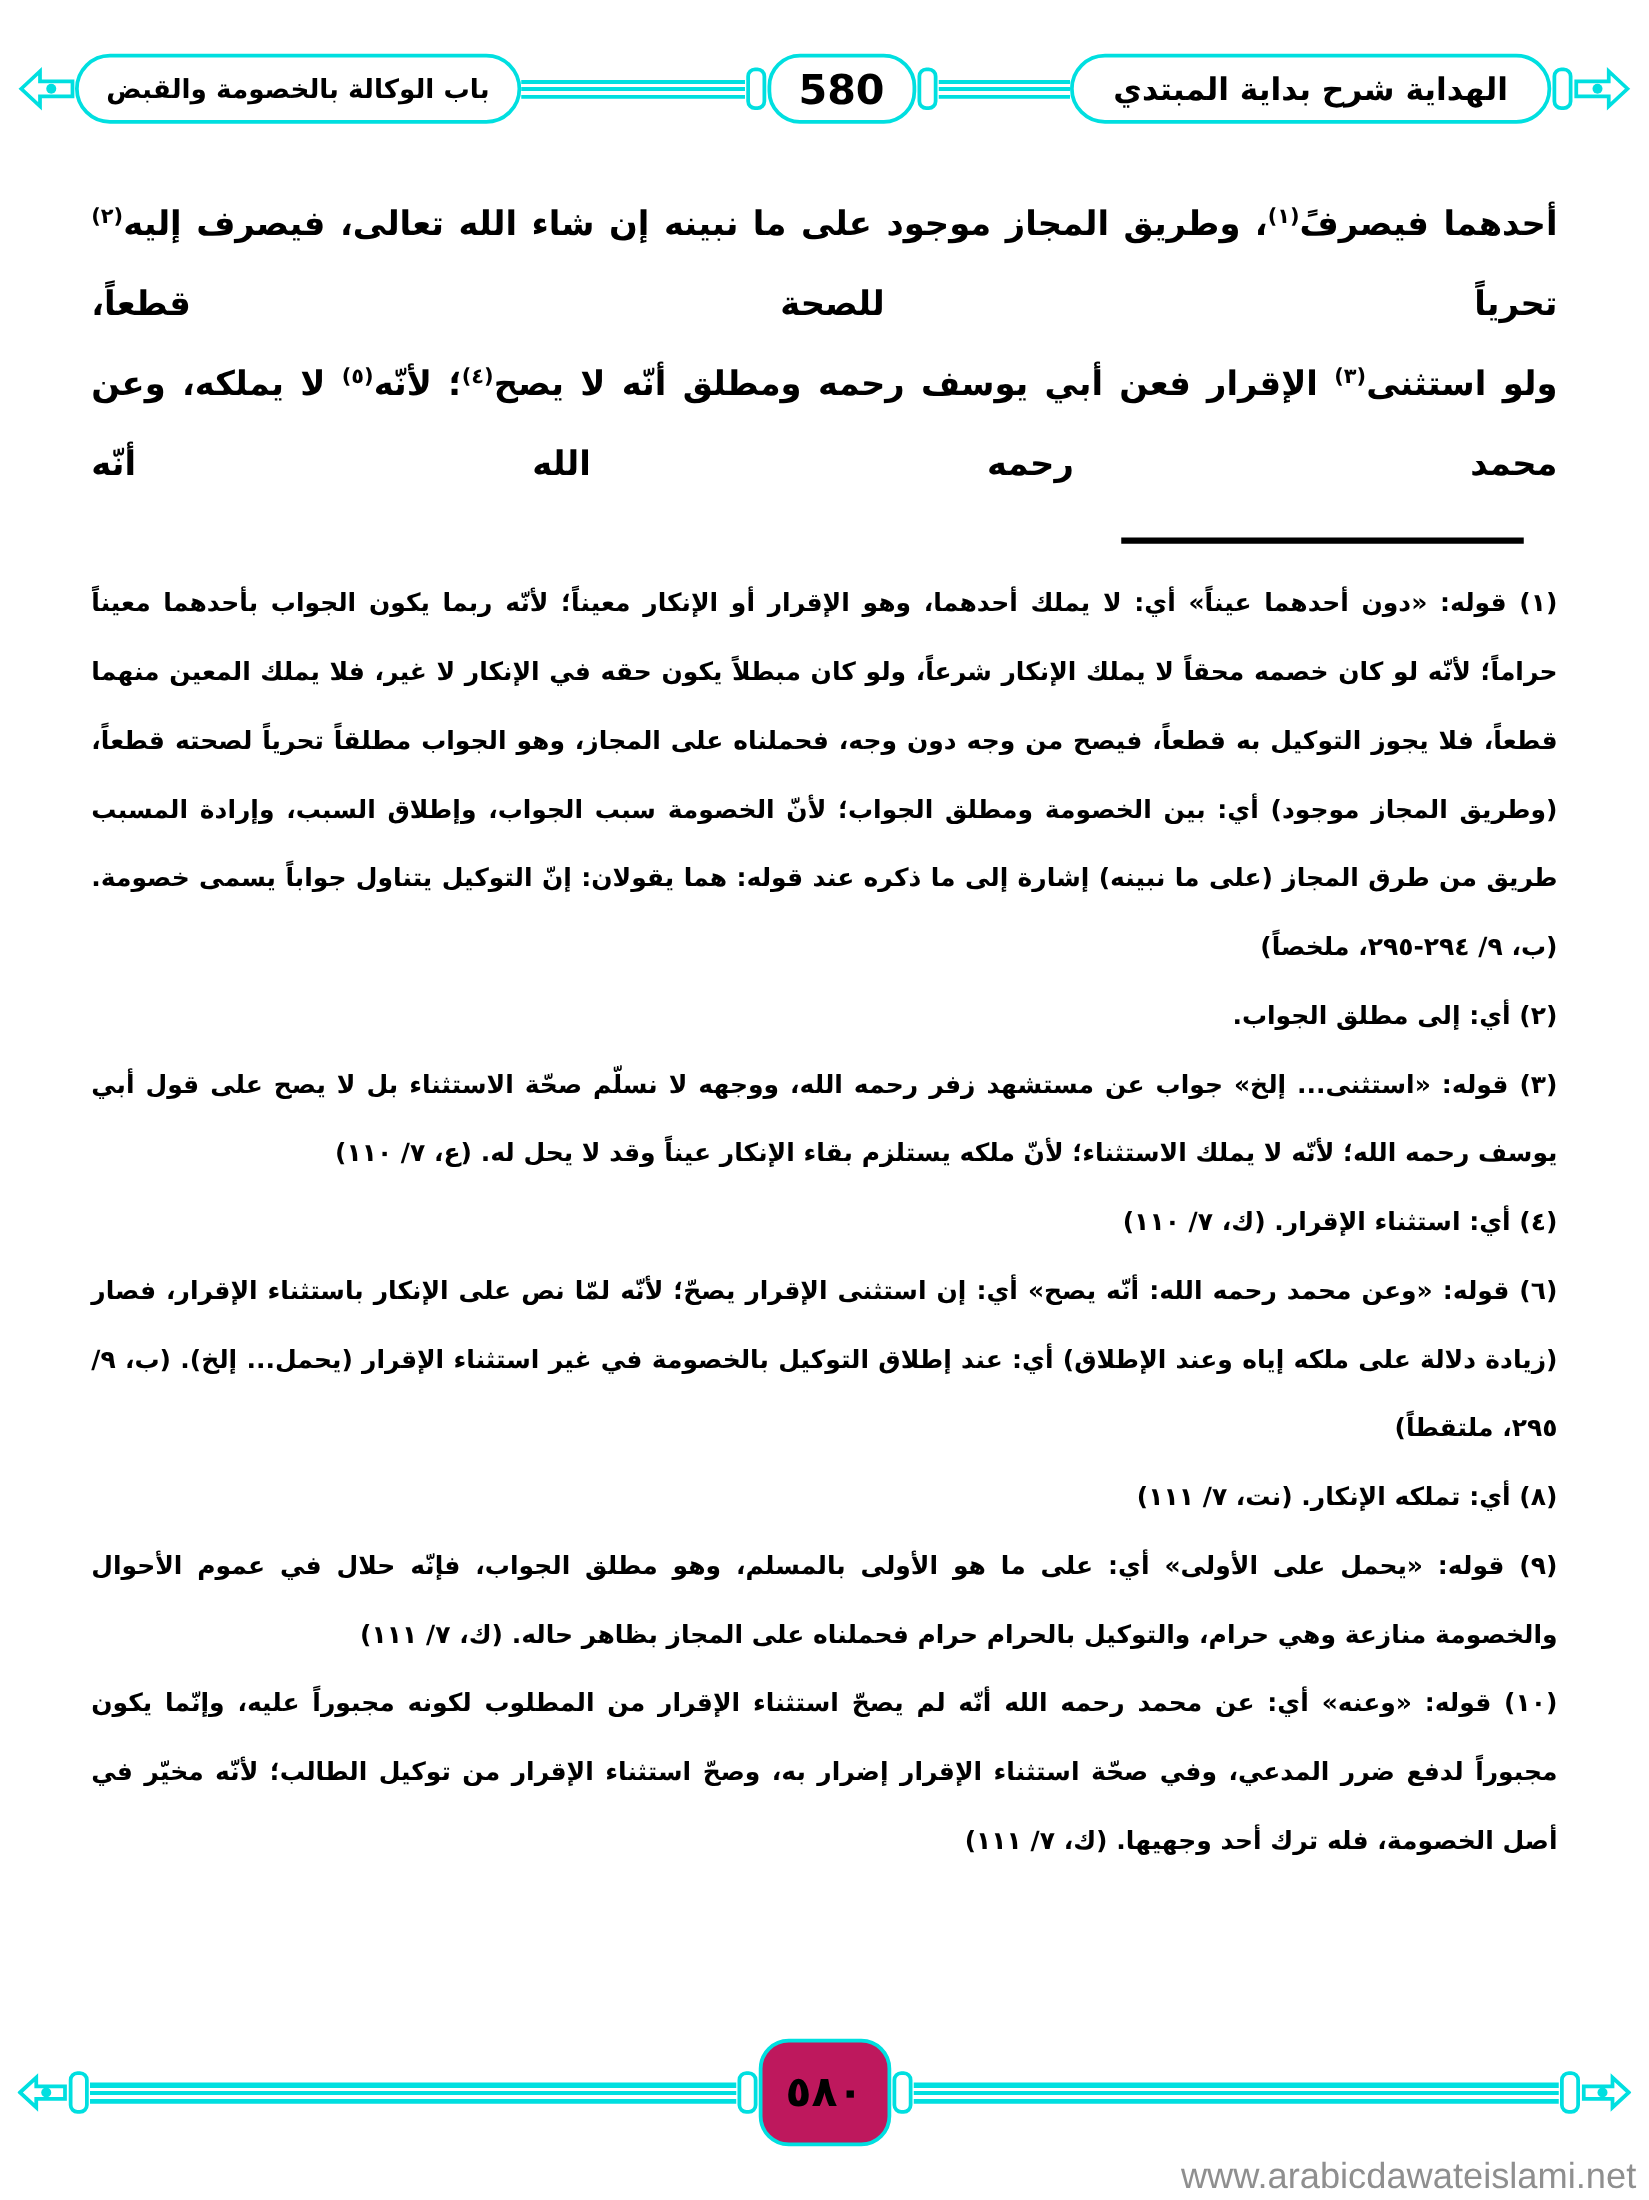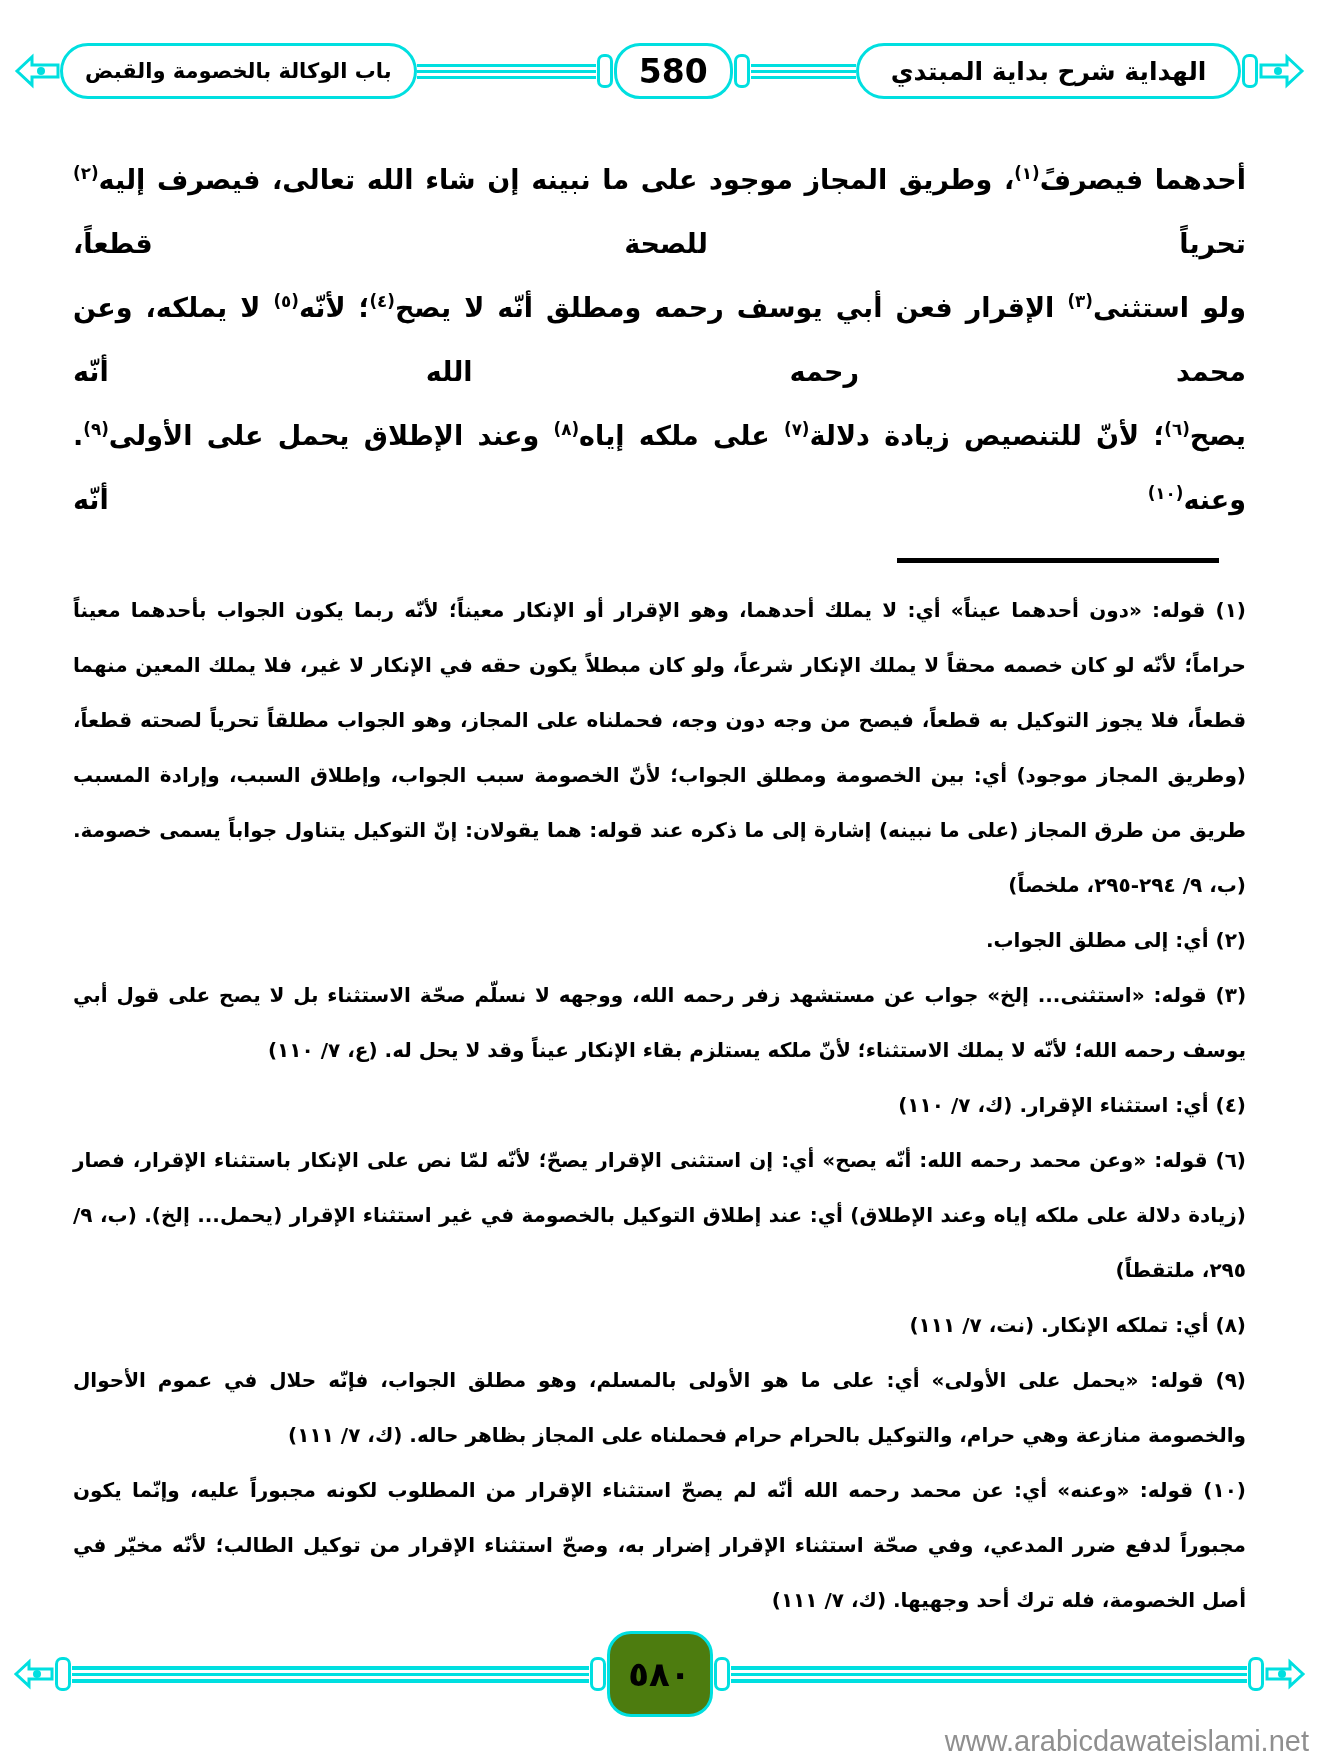--- a/index.html
+++ b/index.html
@@ -63,21 +63,21 @@
   .footnote{margin:0;text-align:justify;line-height:55px;}
   .fn-num{font-weight:bold;}
   
   .footer{position:absolute;left:0;right:0;top:1628px;height:92px;}
   .footer .rule{height:17px;
     background:linear-gradient(to bottom,
       var(--accent) 0 4px,#fff 4px 7px,
       var(--accent) 7px 10px,#fff 10px 13px,
       var(--accent) 13px 17px);}
   .badge-ar{
-    border:3px solid var(--accent);border-radius:24px;background:#4d7c0f;
+    border:3px solid var(--accent);border-radius:24px;background:#be185d;
     min-width:106px;height:86px;flex:0 0 auto;
     display:flex;align-items:center;justify-content:center;
     font-size:34px;font-weight:bold;
   }
   .watermark{
     position:absolute;right:10px;bottom:2px;
     color:var(--watermark-gray);font-size:29px;
     font-family:"Liberation Sans",sans-serif;
   }
 </style>
@@ -107,21 +107,20 @@
     <div class="clamp"></div>
     <svg class="finial" width="46" height="38" viewBox="0 0 46 38">
       <path d="M43 19 L28 5 L28 13 H2 V25 H28 L28 33 Z" style="fill:#fff;stroke:var(--accent);stroke-width:3"></path>
       <circle cx="19" cy="19" r="4" style="fill:var(--accent)"></circle>
     </svg>
   </header>
 
   <main class="body-text" dir="rtl">
       <div class="body-line"><span>أحدهما فيصرفً</span><sup>(١)</sup><span>، وطريق المجاز موجود على ما نبينه إن شاء الله تعالى، فيصرف إليه</span><sup>(٢)</sup><span> تحرياً للصحة قطعاً،</span></div>
       <div class="body-line"><span>ولو استثنى</span><sup>(٣)</sup><span> الإقرار فعن أبي يوسف رحمه ومطلق أنّه لا يصح</span><sup>(٤)</sup><span>؛ لأنّه</span><sup>(٥)</sup><span> لا يملكه، وعن محمد رحمه الله أنّه</span></div>
-      <div class="body-line"><span>يصح</span><sup>(٦)</sup><span>؛ لأنّ للتنصيص زيادة دلالة</span><sup>(٧)</sup><span> على ملكه إياه</span><sup>(٨)</sup><span> وعند الإطلاق يحمل على الأولى</span><sup>(٩)</sup><span>. وعنه</span><sup>(١٠)</sup><span> أنّه</span></div>
     </main>
 
   <hr class="fn-separator">
 
   <section class="footnotes" dir="rtl">
       <p class="footnote"><span class="fn-num">(١) </span><span>قوله: «دون أحدهما عيناً» أي: لا يملك أحدهما، وهو الإقرار أو الإنكار معيناً؛ لأنّه ربما يكون الجواب بأحدهما معيناً حراماً؛ لأنّه لو كان خصمه محقاً لا يملك الإنكار شرعاً، ولو كان مبطلاً يكون حقه في الإنكار لا غير، فلا يملك المعين منهما قطعاً، فلا يجوز التوكيل به قطعاً، فيصح من وجه دون وجه، فحملناه على المجاز، وهو الجواب مطلقاً تحرياً لصحته قطعاً، (وطريق المجاز موجود) أي: بين الخصومة ومطلق الجواب؛ لأنّ الخصومة سبب الجواب، وإطلاق السبب، وإرادة المسبب طريق من طرق المجاز (على ما نبينه) إشارة إلى ما ذكره عند قوله: هما يقولان: إنّ التوكيل يتناول جواباً يسمى خصومة. (ب، ٩/ ٢٩٤-٢٩٥، ملخصاً)</span></p>
       <p class="footnote"><span class="fn-num">(٢) </span><span>أي: إلى مطلق الجواب.</span></p>
       <p class="footnote"><span class="fn-num">(٣) </span><span>قوله: «استثنى... إلخ» جواب عن مستشهد زفر رحمه الله، ووجهه لا نسلّم صحّة الاستثناء بل لا يصح على قول أبي يوسف رحمه الله؛ لأنّه لا يملك الاستثناء؛ لأنّ ملكه يستلزم بقاء الإنكار عيناً وقد لا يحل له. (ع، ٧/ ١١٠)</span></p>
       <p class="footnote"><span class="fn-num">(٤) </span><span>أي: استثناء الإقرار. (ك، ٧/ ١١٠)</span></p>
       <p class="footnote"><span class="fn-num">(٦) </span><span>قوله: «وعن محمد رحمه الله: أنّه يصح» أي: إن استثنى الإقرار يصحّ؛ لأنّه لمّا نص على الإنكار باستثناء الإقرار، فصار (زيادة دلالة على ملكه إياه وعند الإطلاق) أي: عند إطلاق التوكيل بالخصومة في غير استثناء الإقرار (يحمل... إلخ). (ب، ٩/ ٢٩٥، ملتقطاً)</span></p>

